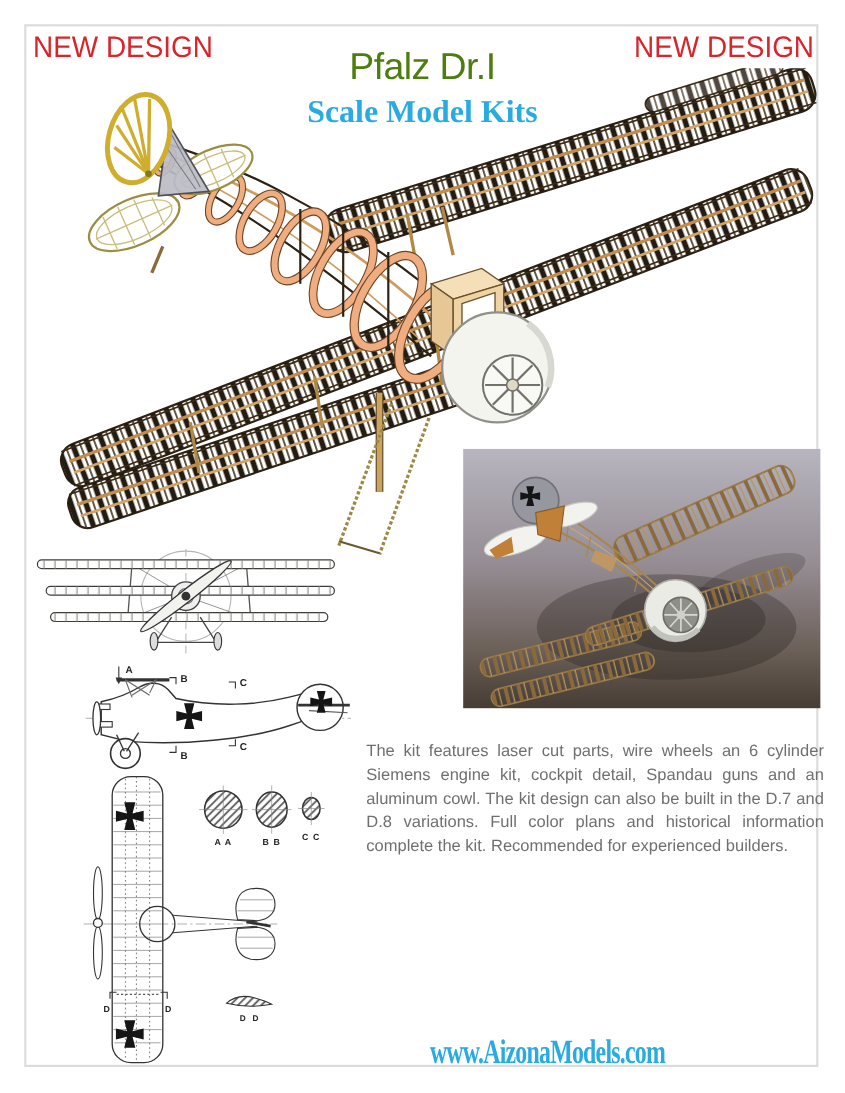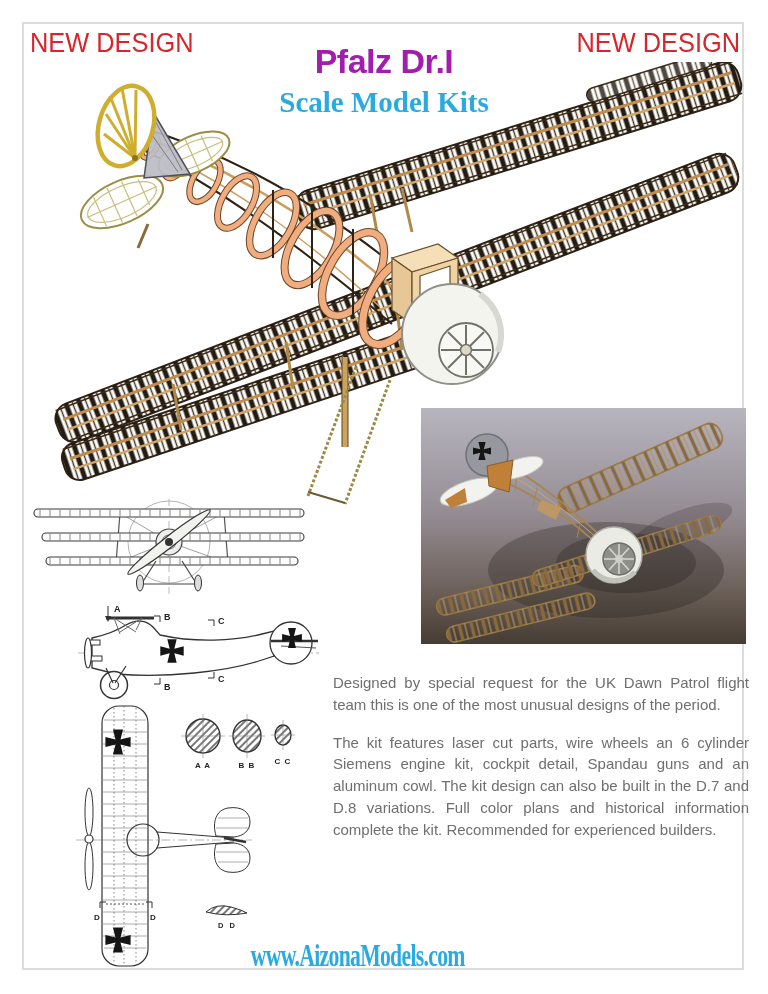--- a/index.html
+++ b/index.html
@@ -12,34 +12,34 @@
     left:22px;top:22px;width:722px;height:948px;
     border:2px solid #dcdcdc;box-sizing:border-box;background:#ffffff;
   }
   .badge{
     top:28px;font-size:27px;color:#d6252b;letter-spacing:0px;white-space:nowrap;
     transform:scaleX(.94);transform-origin:left center;
   }
   .badge.right{transform-origin:right center;}
   .page-title{
     left:0;right:0;top:42px;text-align:center;
-    font-size:34px;font-weight:bold;color:#a21caf;letter-spacing:-0.5px;
+    font-size:34px;font-weight:normal;color:#4d7c0f;letter-spacing:-0.5px;
   }
   .page-subtitle{
     left:0;right:0;top:86px;text-align:center;
     font-family:"Liberation Serif", serif;font-weight:bold;
     font-size:29px;color:#29aae1;
   }
   .desc{
     left:333px;top:672px;width:416px;
     font-size:15px;line-height:1.45;color:#6f6f6f;text-align:justify;
   }
   .desc p{margin:0 0 16px 0;}
   .website{
-    left:40px;top:938px;width:636px;text-align:center;white-space:nowrap;
+    left:14px;top:938px;width:636px;text-align:right;white-space:nowrap;
   }
   .website span{
     display:inline-block;transform:scaleX(.70);transform-origin:center;
     font-family:"Liberation Serif", serif;font-weight:bold;
     font-size:31px;color:#29aae1;letter-spacing:-1px;
   }
   .inset{
     left:421px;top:408px;width:325px;height:236px;
   }
   svg text{font-family:"Liberation Sans", sans-serif;}
@@ -442,19 +442,18 @@
   </g>
   <g>
     <ellipse cx="106" cy="25" rx="8" ry="10" fill="url(#hatch)" stroke="#333333" stroke-width="1.4"></ellipse>
     <line x1="106" y1="10" x2="106" y2="40" stroke="#888888" stroke-width=".6"></line>
     <line x1="94" y1="25" x2="118" y2="25" stroke="#888888" stroke-width=".6"></line>
     <text x="106" y="54" font-size="8" font-weight="bold" letter-spacing="1" text-anchor="middle" fill="#222222">C C</text>
   </g>
 </svg>
 
 <div class="abs desc">
-  <p>Designed by special request for the UK Dawn Patrol flight team this is one of the most unusual designs of the period.</p>
   <p>The kit features laser cut parts, wire wheels an 6 cylinder Siemens engine kit, cockpit detail, Spandau guns and an aluminum cowl. The kit design can also be built in the D.7 and D.8 variations. Full color plans and historical information complete the kit. Recommended for experienced builders.</p>
 </div>
 
 <div class="abs website">
   <span>www.AizonaModels.com</span>
 </div>
 
 </body></html>

